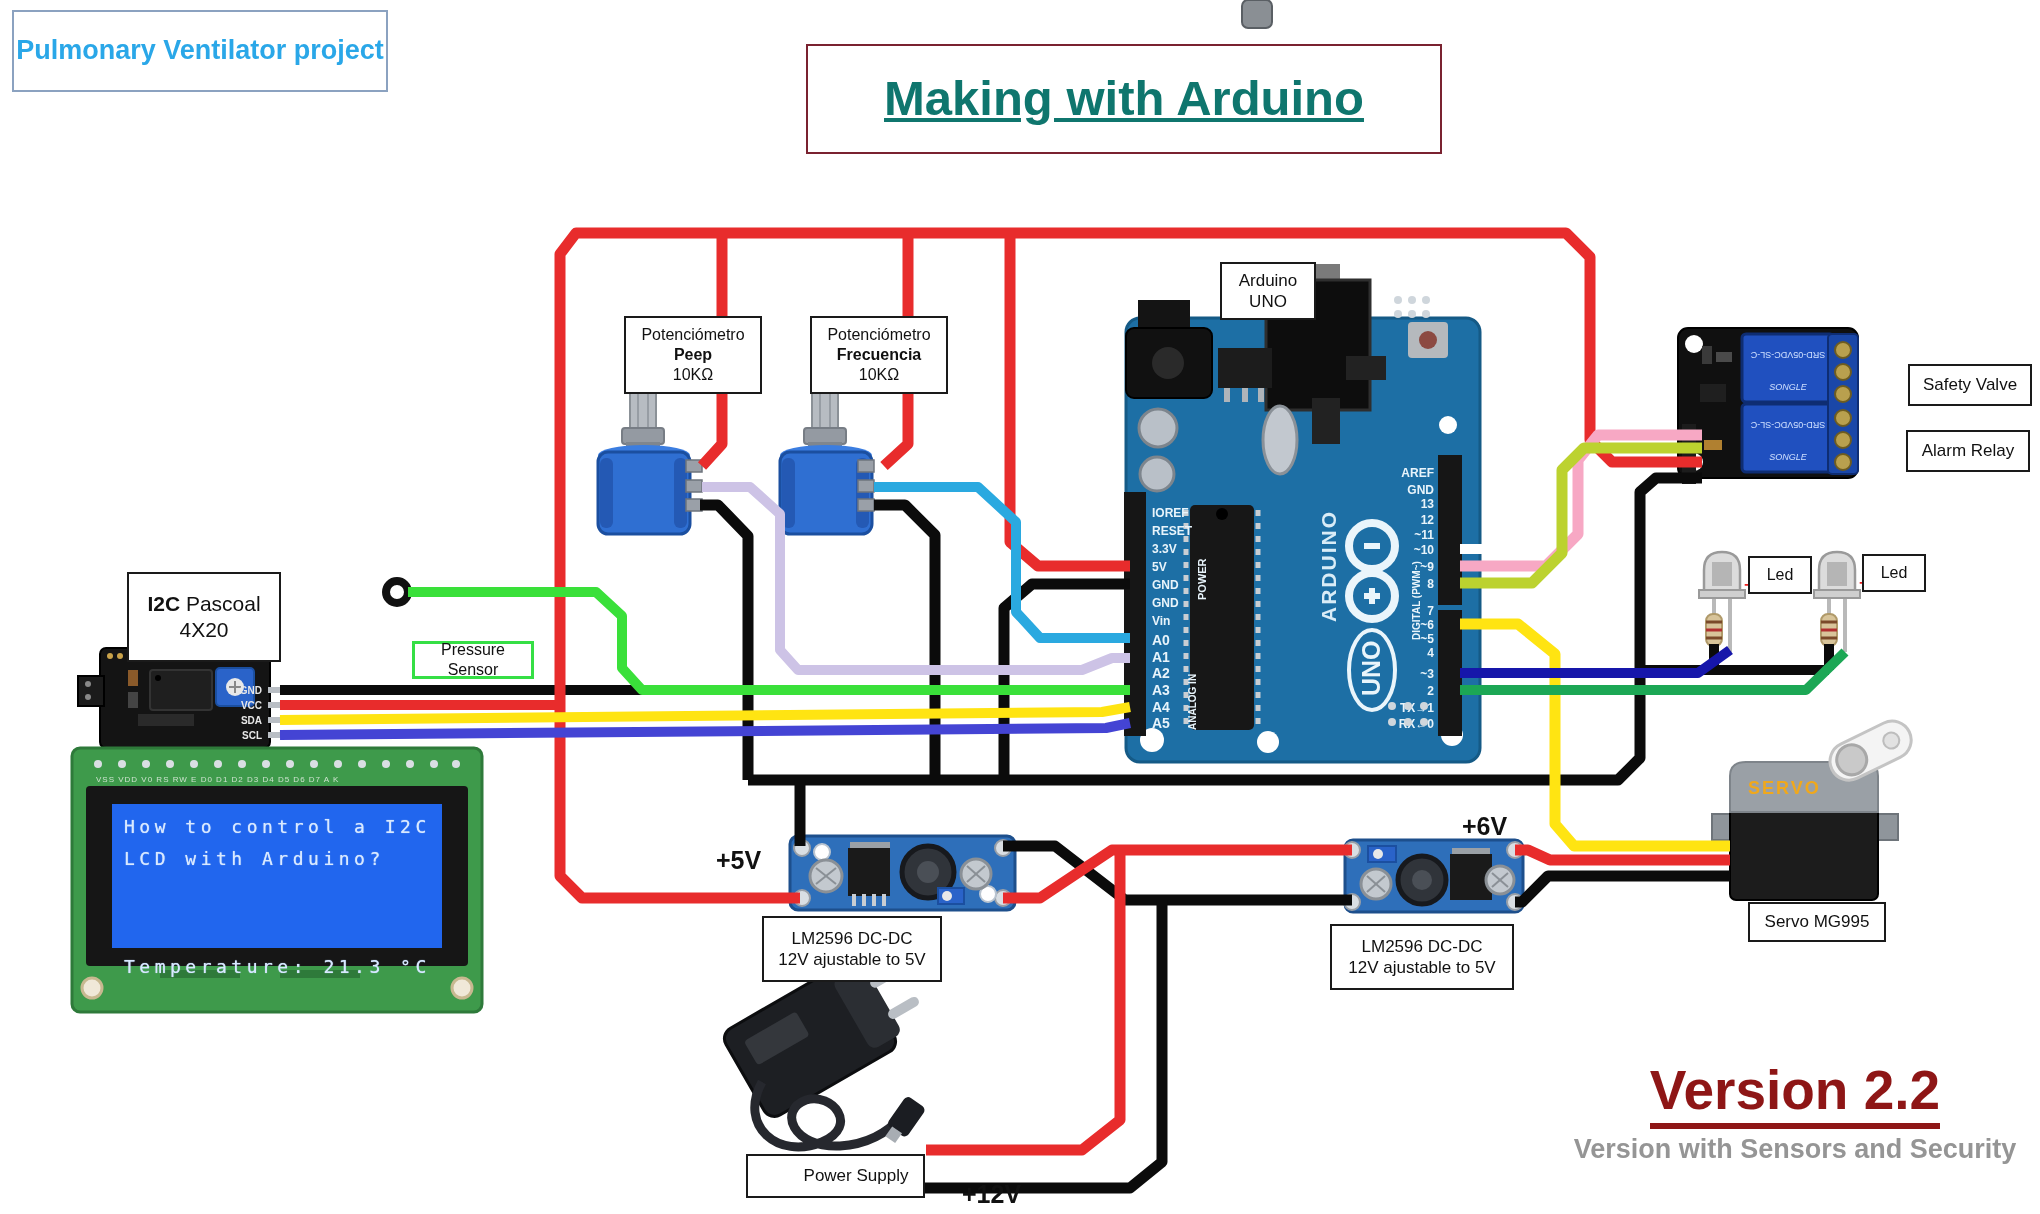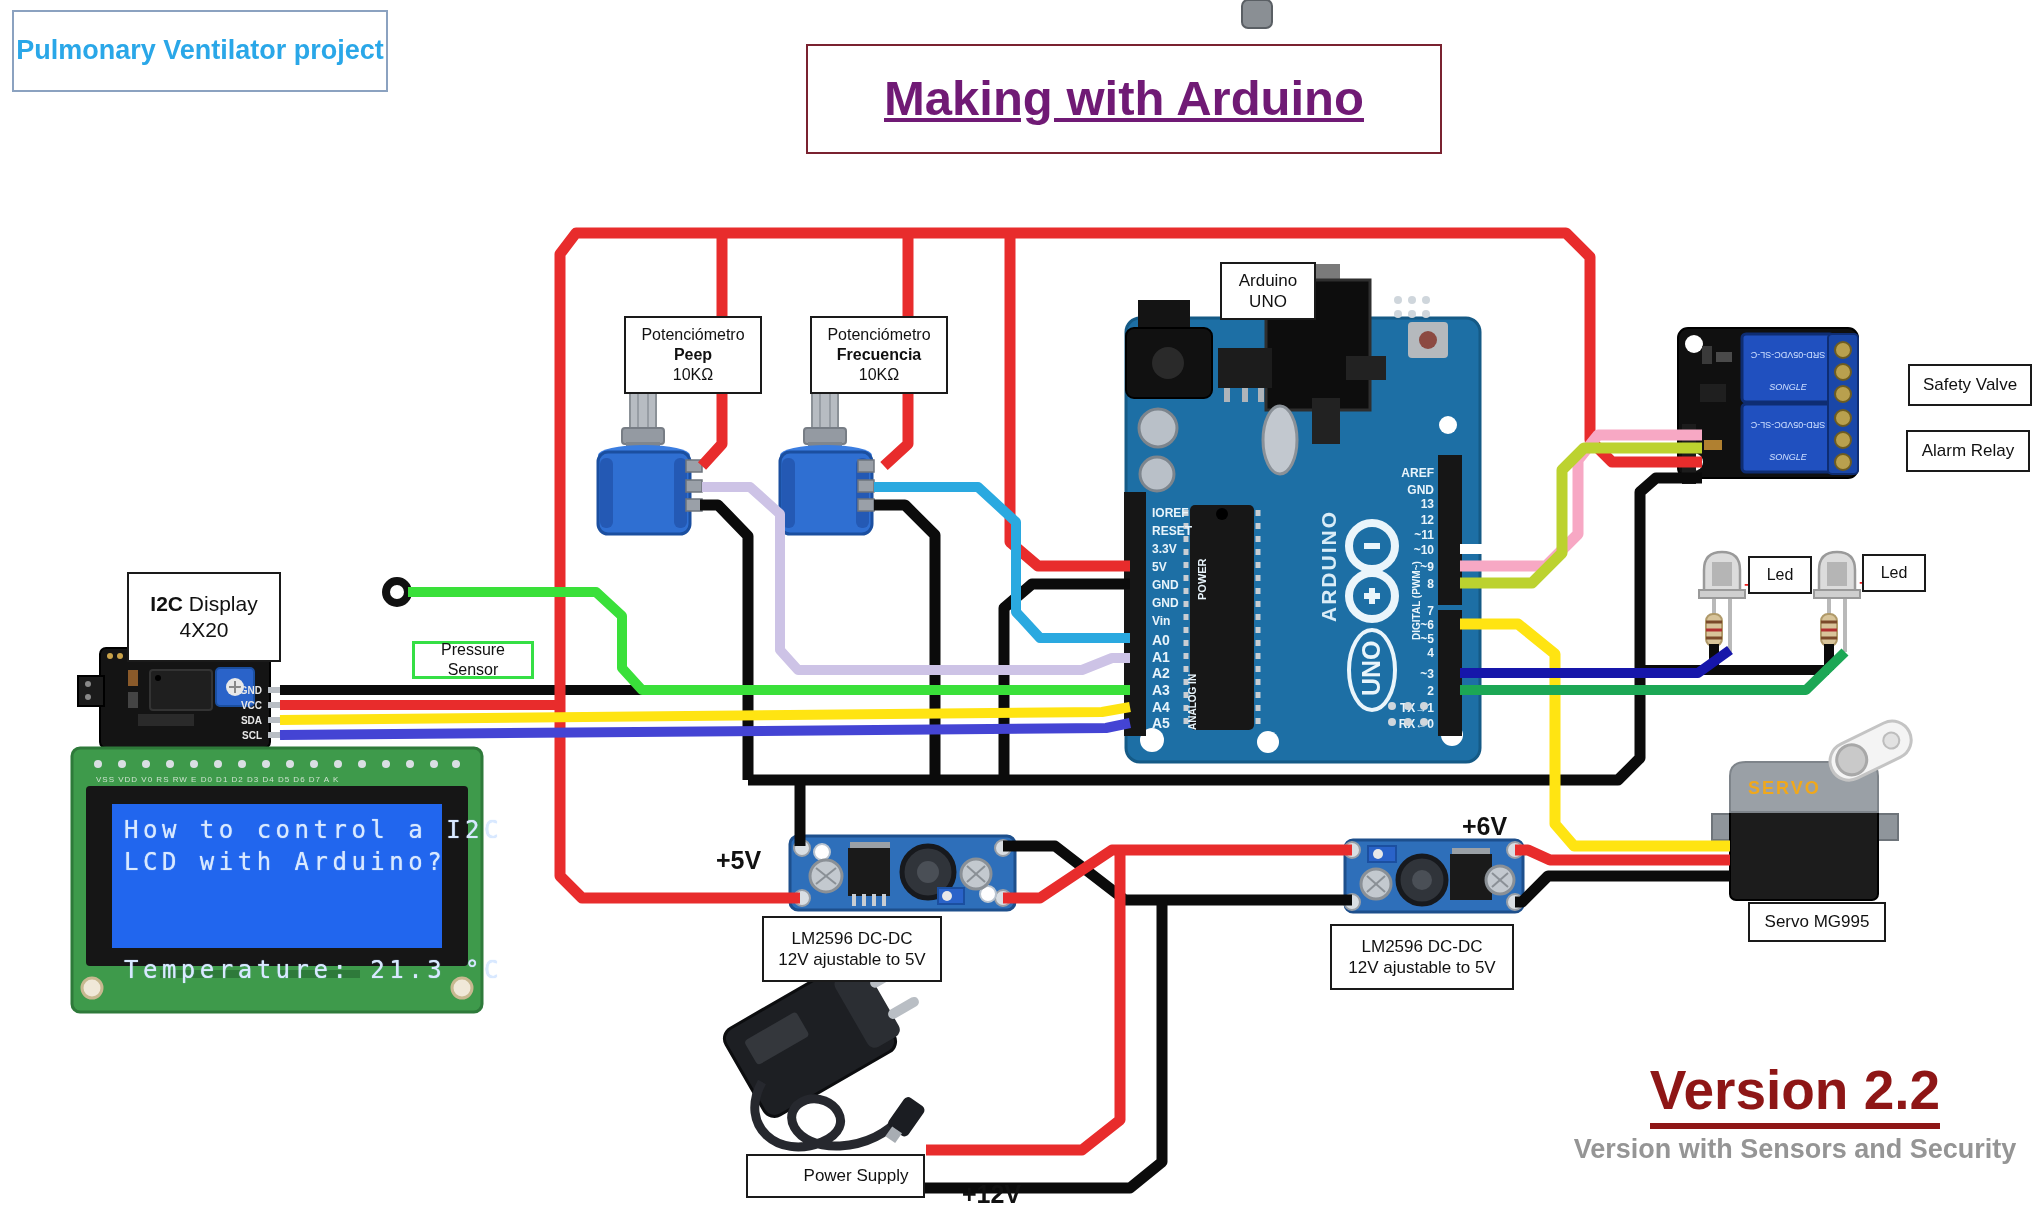--- a/index.html
+++ b/index.html
@@ -8,35 +8,35 @@
   #wiresvg{position:absolute;left:0;top:0;z-index:1;}
   .lbl{position:absolute;z-index:3;background:#fff;border:2px solid #1a1a1a;
        display:flex;flex-direction:column;align-items:center;justify-content:center;
        text-align:center;line-height:1.25;color:#111;}
   .txt{position:absolute;z-index:3;color:#111;white-space:nowrap;}
   #hdr-left{left:12px;top:10px;width:372px;height:78px;border:2px solid #8ba2c0;font-weight:bold;}
   #hdr-left .l1{font-size:28px;}
   #hdr-left .l2{font-size:27px;color:#2aa7e8;}
   #hdr-left .black{color:#0d0d0d}#hdr-left .navy{color:#1b1bb3}#hdr-left .red{color:#f21818}
   #title-box{left:806px;top:44px;width:632px;height:106px;border:2px solid #7a2230;}
-  #title-box span{font-size:49px;font-weight:bold;color:#701a75;text-decoration:underline;}
+  #title-box span{font-size:49px;font-weight:bold;color:#0f766e;text-decoration:underline;}
   #date-box{left:1854px;top:8px;width:178px;height:92px;border:4px solid #000;
             font-weight:bold;color:#6d97c9;}
   #date-box .d1{font-size:31px}#date-box .d2{font-size:29px}
   .potlbl{font-size:16px;margin-left:44px;}
   .potlbl .b{font-weight:bold;}
   #pressure-lbl{border:3px solid #35df45;font-size:16px;}
   .small17{font-size:17px;}
   .vtxt{font-size:25px;font-weight:bold;z-index:3;}
   #version-t{left:1560px;top:1058px;width:470px;text-align:center;z-index:3;position:absolute;}
   #version-t span{font-size:55px;font-weight:bold;color:#8e1616;border-bottom:6px solid #8e1616;padding-bottom:2px;}
   #version-s{left:1530px;top:1134px;width:530px;text-align:center;z-index:3;position:absolute;
              font-size:27px;font-weight:bold;color:#959595;}
   .lcdline{position:absolute;z-index:3;font-family:"DejaVu Sans Mono",monospace;
-           font-size:24px;letter-spacing:4.5px;color:#d9e9ff;text-shadow:0 0 1px #bcd6ff;}
+           font-size:18px;letter-spacing:4.5px;color:#d9e9ff;text-shadow:0 0 1px #bcd6ff;}
 </style>
 </head>
 <body>
 
 <div id="stage">
 
 <svg id="wiresvg" width="2040" height="1214" viewBox="0 0 2040 1214">
 
   <g>
     <rect x="1242" y="0" width="30" height="28" rx="6" fill="#8a8f94" stroke="#5a5f64" stroke-width="2"></rect>
@@ -448,21 +448,21 @@
 
 <div class="lbl" style="left:1748px;top:556px;width:60px;height:34px;font-size:16px;">
   <div>Led</div>
 </div>
 
 <div class="lbl" style="left:1862px;top:554px;width:60px;height:34px;font-size:16px;">
   <div>Led</div>
 </div>
 
 <div class="lbl" style="left:127px;top:572px;width:150px;height:86px;font-size:21px;">
-  <div><b>I2C</b><span>  Display</span></div>
+  <div><b>I2C</b><span>  Pascoal</span></div>
   <div>4X20</div>
 </div>
 
 <div id="pressure-lbl" class="lbl" style="left:412px;top:641px;width:116px;height:32px;">
   <div>Pressure Sensor</div>
 </div>
 
 <div class="lbl small17" style="left:762px;top:916px;width:176px;height:62px;">
   <div>LM2596 DC-DC</div>
   <div>12V ajustable to 5V</div>

